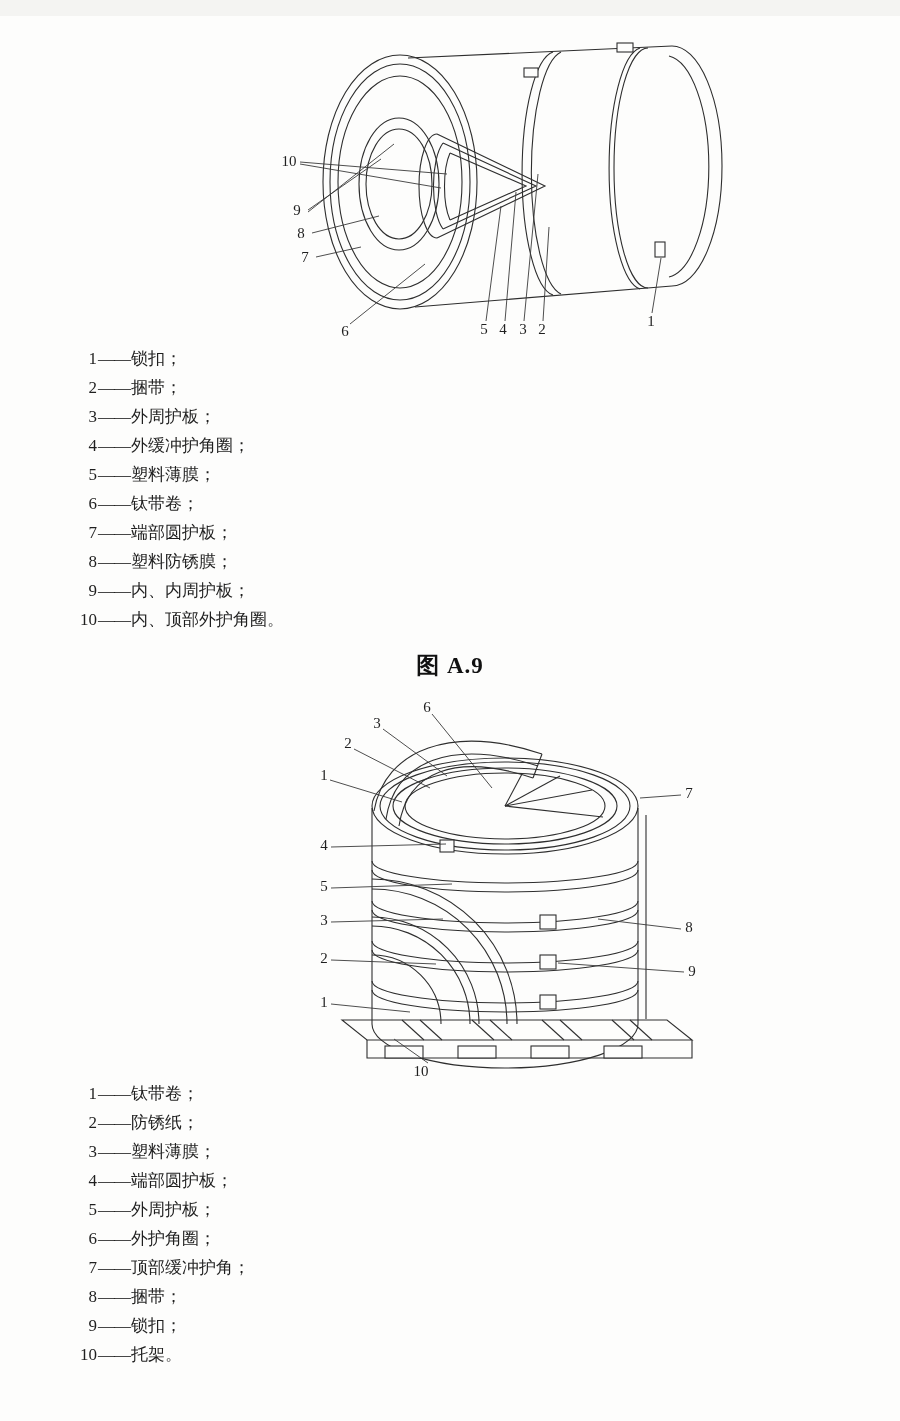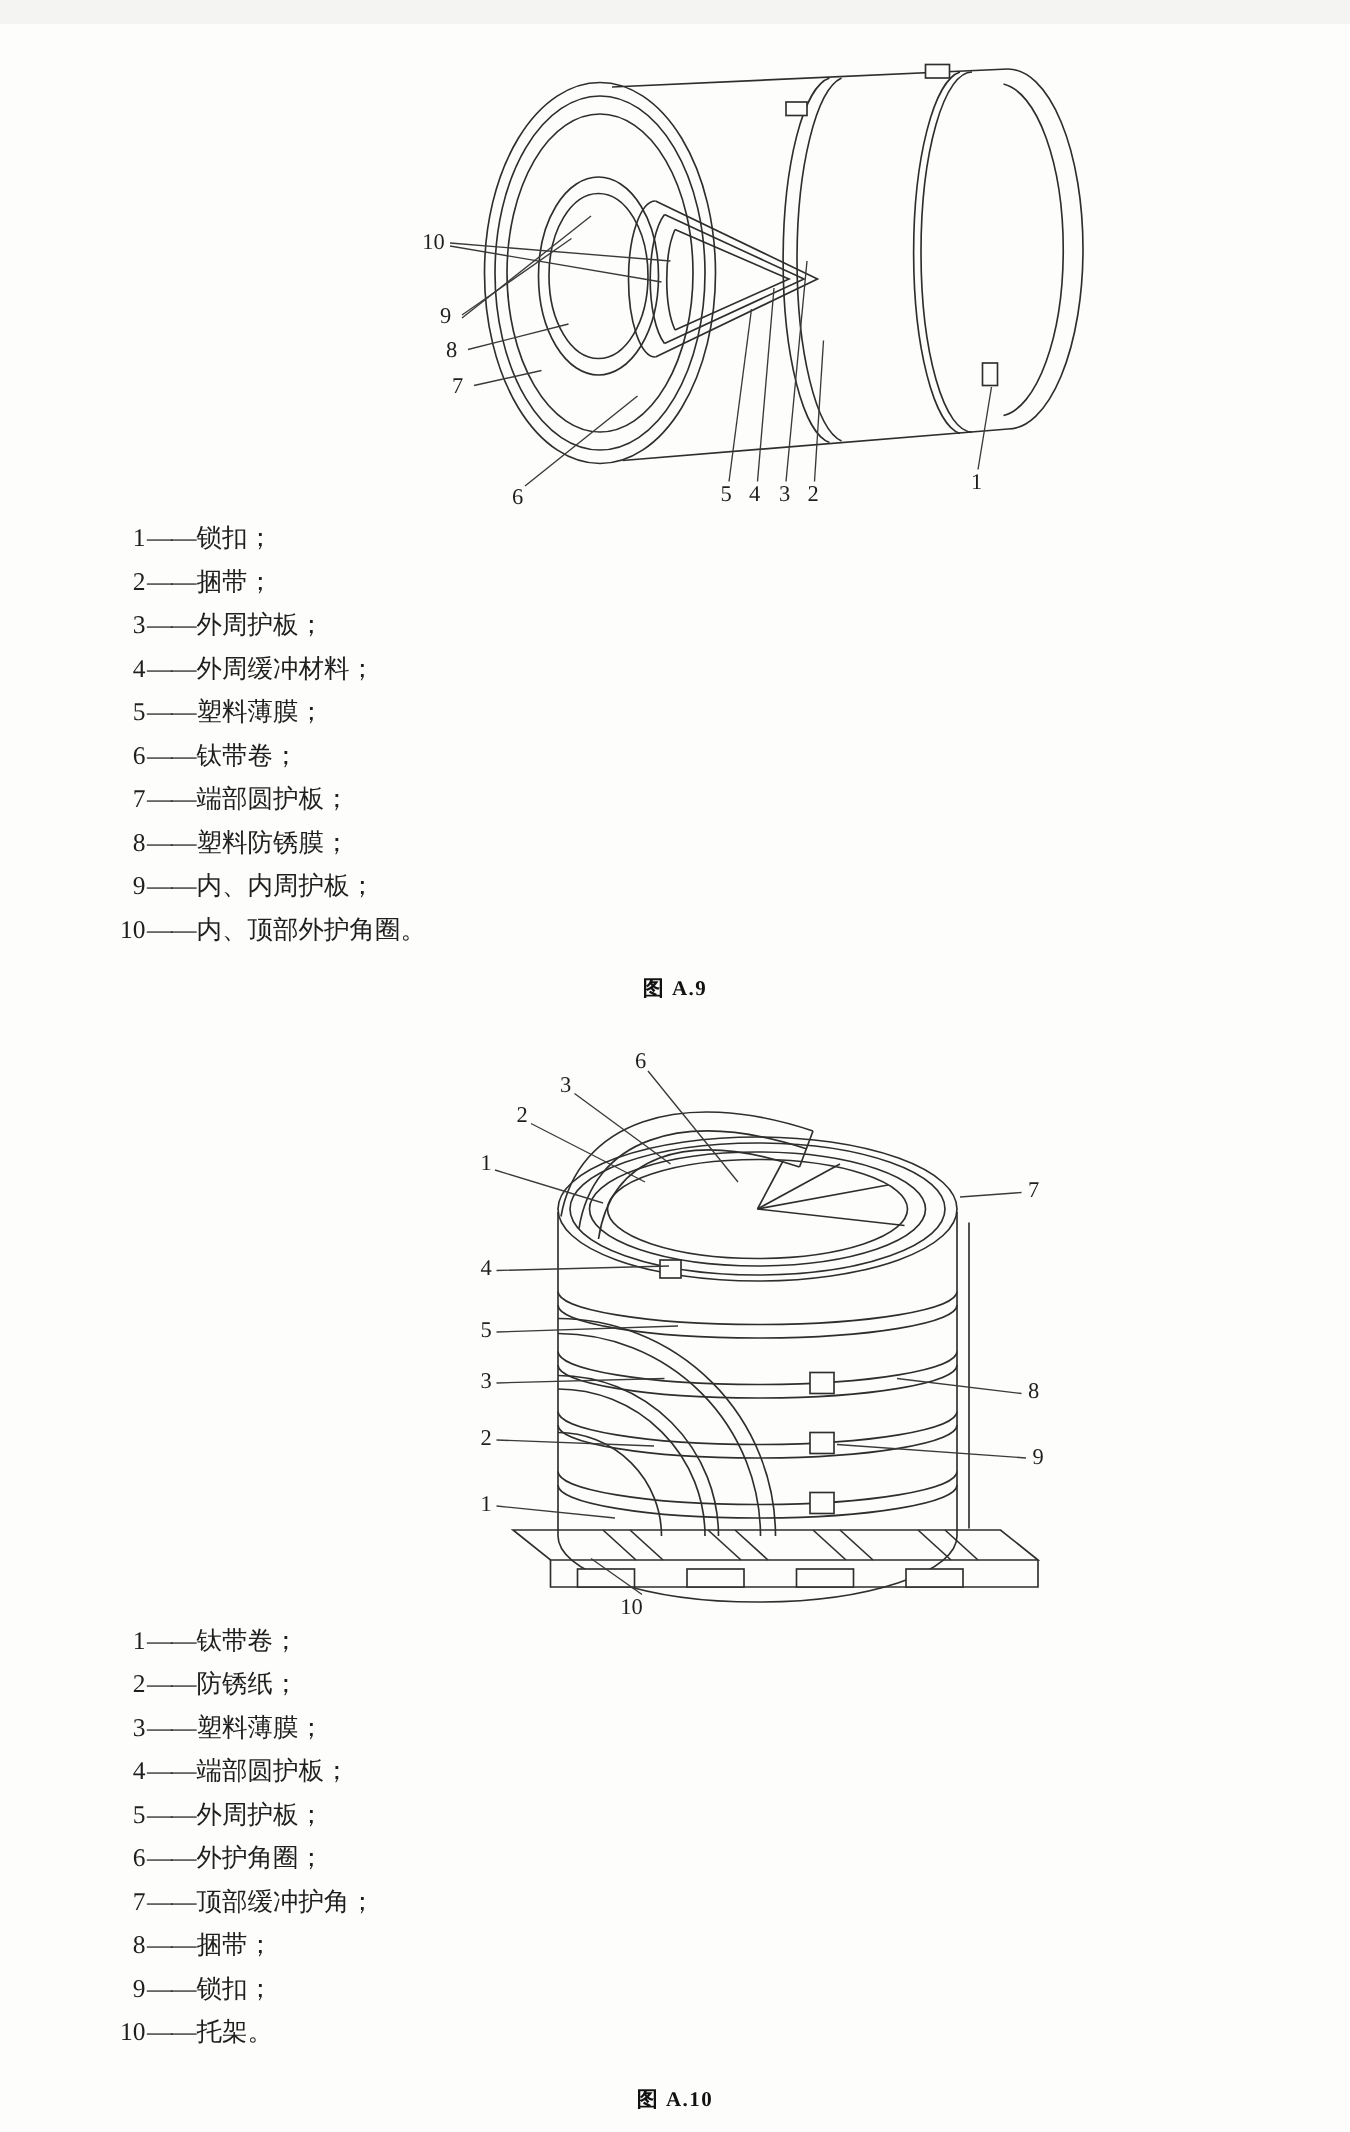--- a/index.html
+++ b/index.html
@@ -19,21 +19,21 @@
   }
   .legend { position:absolute; left:73px; }
   .legend-row {
     display:flex; align-items:baseline; height:29px;
     font-size:17px; color:#1f1f1f; white-space:nowrap;
   }
   .lnum { display:inline-block; width:24px; text-align:right; }
   .ldash { margin:0 1px; letter-spacing:-1px; }
   .caption {
     position:absolute; left:0; width:100%; text-align:center;
-    font-size:14px; font-weight:bold; color:#111; letter-spacing:1px;
+    font-size:23px; font-weight:bold; color:#111; letter-spacing:1px;
   }
 </style>
 </head>
 <body>
 
 <div class="page">
 
   <svg class="art" width="900" height="1421" viewBox="0 0 900 1421">
 
     <g class="draw">
@@ -214,21 +214,21 @@
       <span class="llabel">捆带；</span>
     </div>
     <div class="legend-row">
       <span class="lnum">3</span>
       <span class="ldash">——</span>
       <span class="llabel">外周护板；</span>
     </div>
     <div class="legend-row">
       <span class="lnum">4</span>
       <span class="ldash">——</span>
-      <span class="llabel">外周缓冲材料；</span>
+      <span class="llabel">外缓冲护角圈；</span>
     </div>
     <div class="legend-row">
       <span class="lnum">5</span>
       <span class="ldash">——</span>
       <span class="llabel">塑料薄膜；</span>
     </div>
     <div class="legend-row">
       <span class="lnum">6</span>
       <span class="ldash">——</span>
       <span class="llabel">钛带卷；</span>
@@ -303,15 +303,14 @@
       <span class="ldash">——</span>
       <span class="llabel">锁扣；</span>
     </div>
     <div class="legend-row">
       <span class="lnum">10</span>
       <span class="ldash">——</span>
       <span class="llabel">托架。</span>
     </div>
   </div>
 
-  <div class="caption" style="top:1375px">图 A.10</div>
 
 </div>
 
 </body></html>

